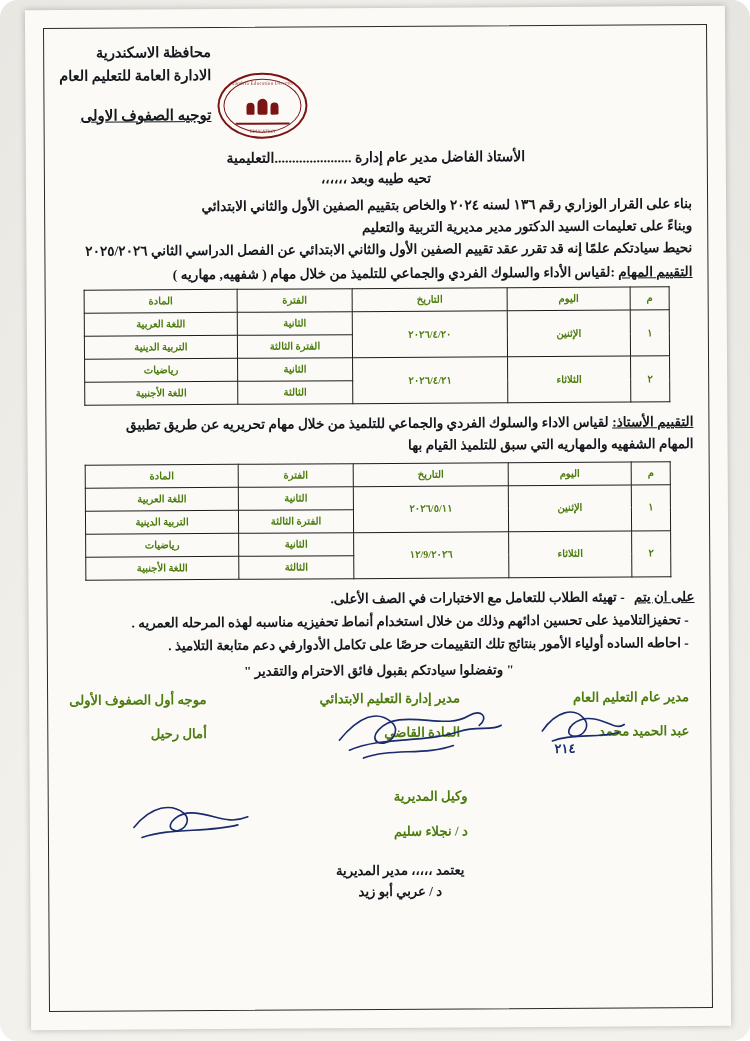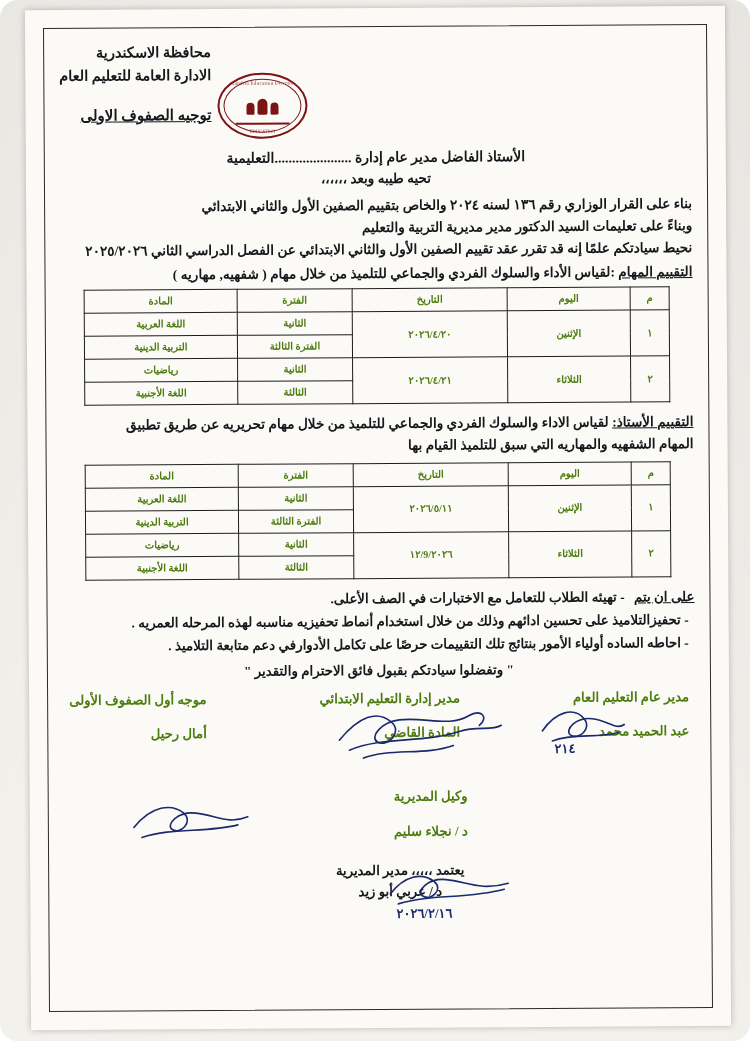--- a/index.html
+++ b/index.html
@@ -443,21 +443,14 @@
       <div class="stamp-date" style="position:absolute; left:20px; top:44px;">٢١٤</div>
     </div>
 
     <div class="scribble" style="left:98px; top:786px;">
       <svg class="ink" width="130" height="50" viewBox="0 0 130 50">
         <path d="M6,32 C24,10 44,8 56,18 C66,27 52,40 44,34 C38,29 50,16 68,18 C88,20 100,30 120,22"></path>
         <path d="M14,42 C44,32 78,38 110,30"></path>
       </svg>
     </div>
 
-    <div class="scribble" style="left:352px; top:856px;">
-      <svg class="ink" width="140" height="56" viewBox="0 0 140 56">
-        <path d="M8,30 C22,12 40,8 52,18 C62,26 48,38 40,32 C34,27 46,14 64,16 C84,18 98,28 126,20"></path>
-        <path d="M16,40 C48,30 84,36 122,26"></path>
-      </svg>
-      <div class="stamp-date" style="position:absolute; left:14px; top:42px;">٢٠٢٦/٢/١٦</div>
-    </div>
   </div>
 </div>
 
 </body></html>

